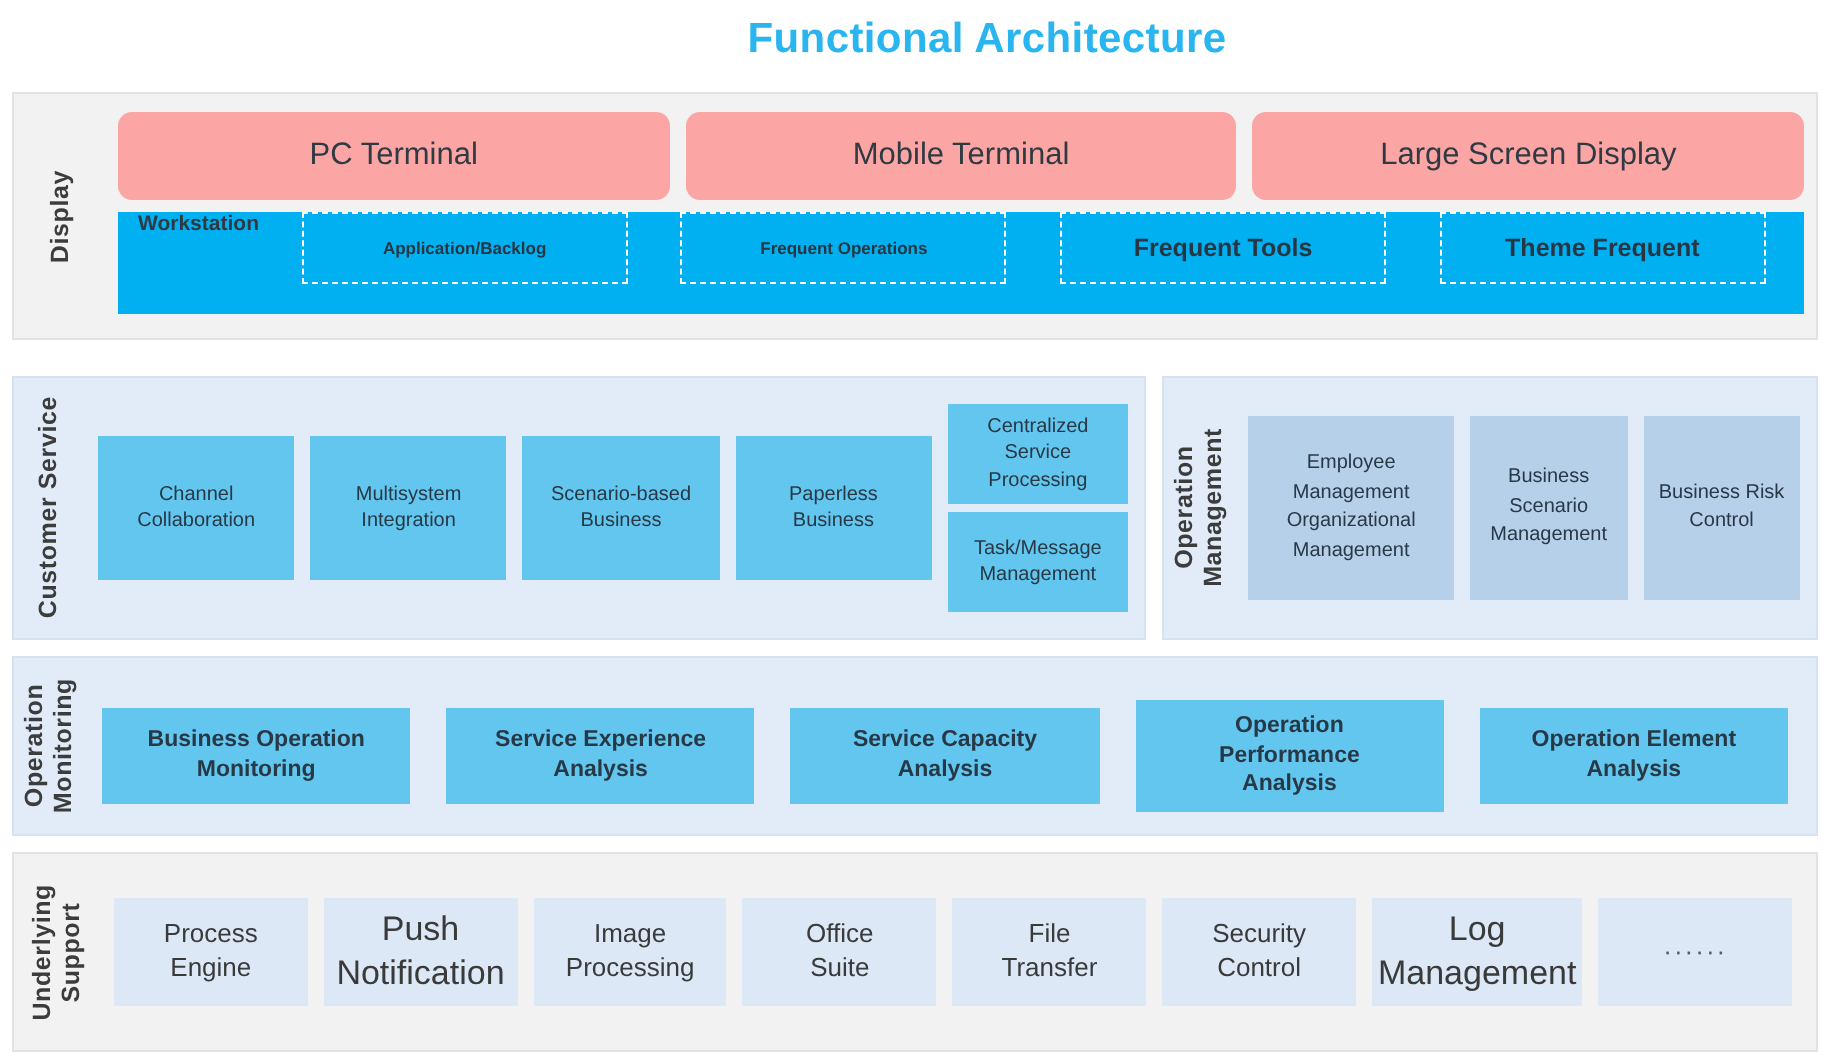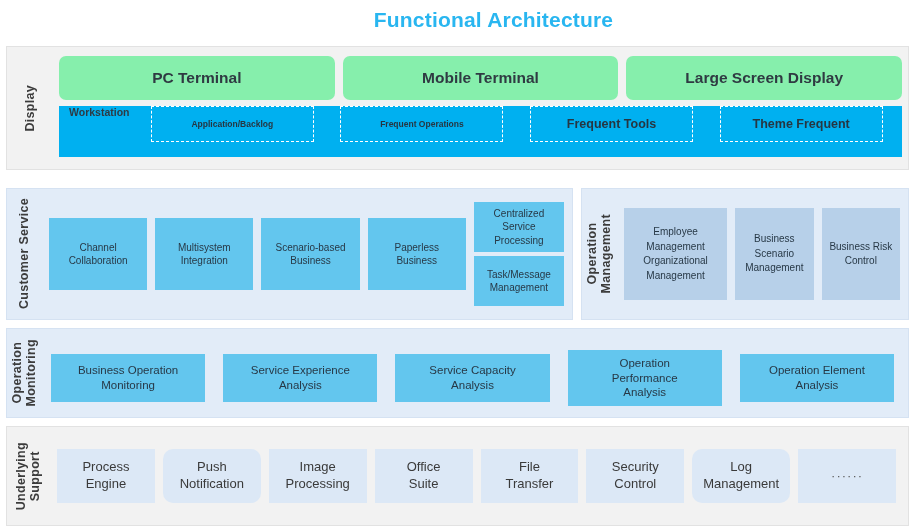--- a/index.html
+++ b/index.html
@@ -86,27 +86,27 @@
     padding: 9px 6px 6px 6px;
     box-sizing: border-box;
   }
   .terminal-row {
     display: flex;
     gap: 8px;
     height: 44px;
   }
   .terminal-box {
     flex: 1 1 0;
-    background: #86efac;
+    background: #fca5a5;
     border-radius: 7px;
     display: flex;
     align-items: center;
     justify-content: center;
     font-size: 15.5px;
-    font-weight: bold;
+    font-weight: normal;
     color: #2f3a42;
   }
   .workstation-row {
     margin-top: 6px;
     height: 51px;
     background: #00b0f0;
     display: flex;
     align-items: flex-start;
     padding: 0 6px;
     box-sizing: border-box;
@@ -235,20 +235,21 @@
     height: 90px;
   }
   #monitoring-band .side-label { width: 34px; }
   .mon-content {
     flex: 1 1 auto;
     display: flex;
     align-items: center;
     gap: 18px;
     padding: 10px 14px 0 10px;
     box-sizing: border-box;
+    font-weight: bold;
   }
   .mon-box {
     flex: 1 1 0;
     height: 48px;
     background: #63c6ee;
     display: flex;
     align-items: center;
     justify-content: center;
     text-align: center;
     font-size: 11.5px;
@@ -287,21 +288,21 @@
     color: #3a3a3a;
     line-height: 1.3;
     padding: 0 3px;
     box-sizing: border-box;
   }
   .sup-box.dots {
     font-size: 13px;
     letter-spacing: 1px;
     color: #5a5a5a;
   }
-  .sup-box.compact { font-size: 13px; border-radius: 10px; }
+  .sup-box.compact { font-size: 17px; }
 </style>
 </head>
 <body>
 
 <div class="page">
 
   <div class="title">Functional Architecture</div>
 
   <div class="band band-gray" id="display-band">
     <div class="side-label">

